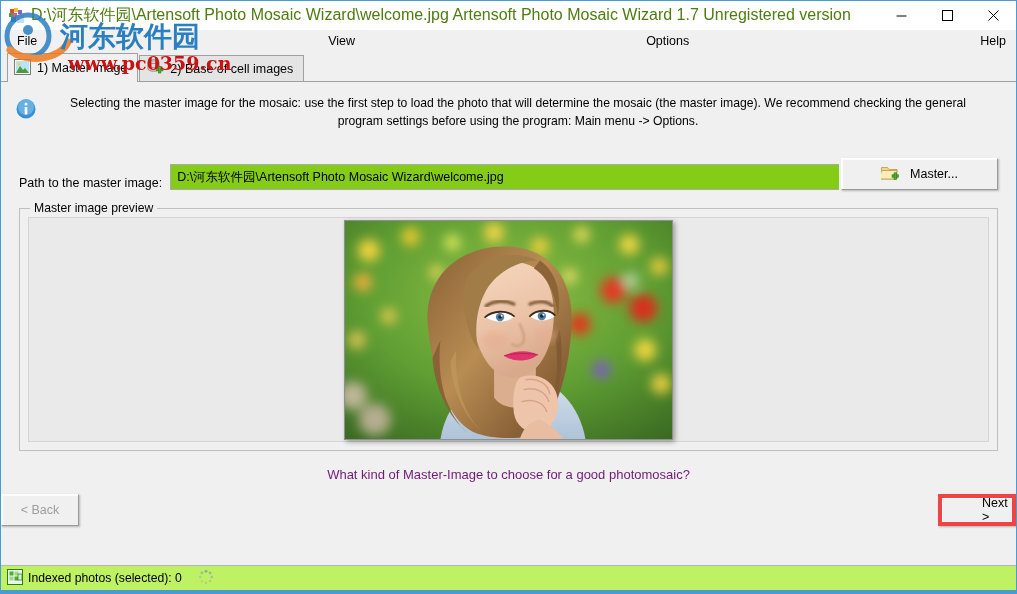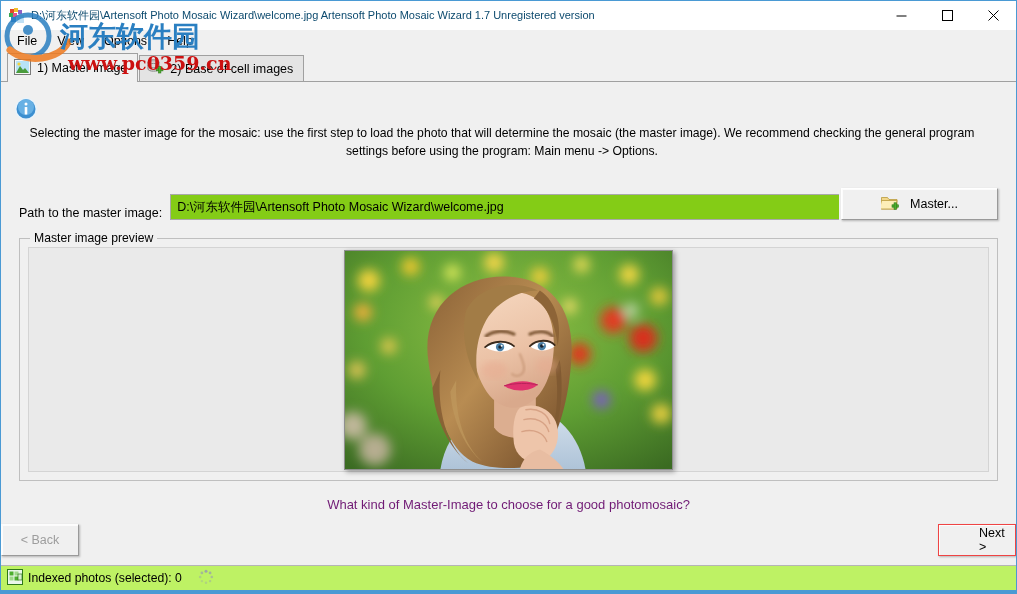--- a/index.html
+++ b/index.html
@@ -39,22 +39,22 @@
     z-index: 5;
   }
   .title-icon {
     width: 16px; height: 16px;
     margin-left: 8px;
     margin-right: 6px;
     position: relative;
     flex: 0 0 auto;
   }
   .title-text {
-    font-size: 11px;
-    color: #0c4a6e;
+    font-size: 16px;
+    color: #4d7c0f;
     white-space: nowrap;
     overflow: hidden;
     flex: 1 1 auto;
   }
   .win-buttons {
     display: flex;
     flex: 0 0 auto;
     height: 29px;
   }
   .win-btn {
@@ -69,20 +69,21 @@
   
   .menubar {
     height: 22px;
     display: flex;
     align-items: center;
     padding-left: 6px;
     flex: 0 0 auto;
     background: #f0f0f0;
     position: relative;
     z-index: 3;
+    justify-content: space-between;
   }
   .menu-item {
     padding: 3px 10px;
     font-size: 12.5px;
     color: #000;
     line-height: 14px;
   }
 
   
   .tabstrip {
@@ -123,21 +124,20 @@
   .content {
     flex: 1 1 auto;
     position: relative;
     background: #f0f0f0;
     overflow: hidden;
   }
   .info-row {
     display: flex;
     align-items: flex-start;
     padding: 12px 14px 6px 13px;
-    flex-direction: column;
   }
   .info-icon { flex: 0 0 auto; margin-top: 3px; margin-right: 8px; }
   .info-text {
     flex: 1 1 auto;
     text-align: center;
     font-size: 12.2px;
     line-height: 18px;
     color: #000;
     padding-right: 12px;
   }
@@ -251,21 +251,21 @@
     border-top-color: #fdfdfd;
     border-left-color: #fdfdfd;
     box-shadow: inset 1px 1px 0 #fcfcfc, 1px 1px 2px rgba(0,0,0,0.25);
     display: flex;
     align-items: center;
     justify-content: center;
     font-size: 12.5px;
     box-sizing: border-box;
   }
   .nav-btn.disabled { color: #9d9d9d; }
-  .nav-btn.primary { border: 1px solid #ef4444; padding-left: 40px; }
+  .nav-btn.primary { border: 4px solid #ef4444; padding-left: 40px; }
 
   
   .statusbar {
     height: 24px;
     border-top: 1px solid #b5b5b5;
     background: #bef264;
     display: flex;
     align-items: center;
     padding-left: 6px;
     flex: 0 0 auto;

